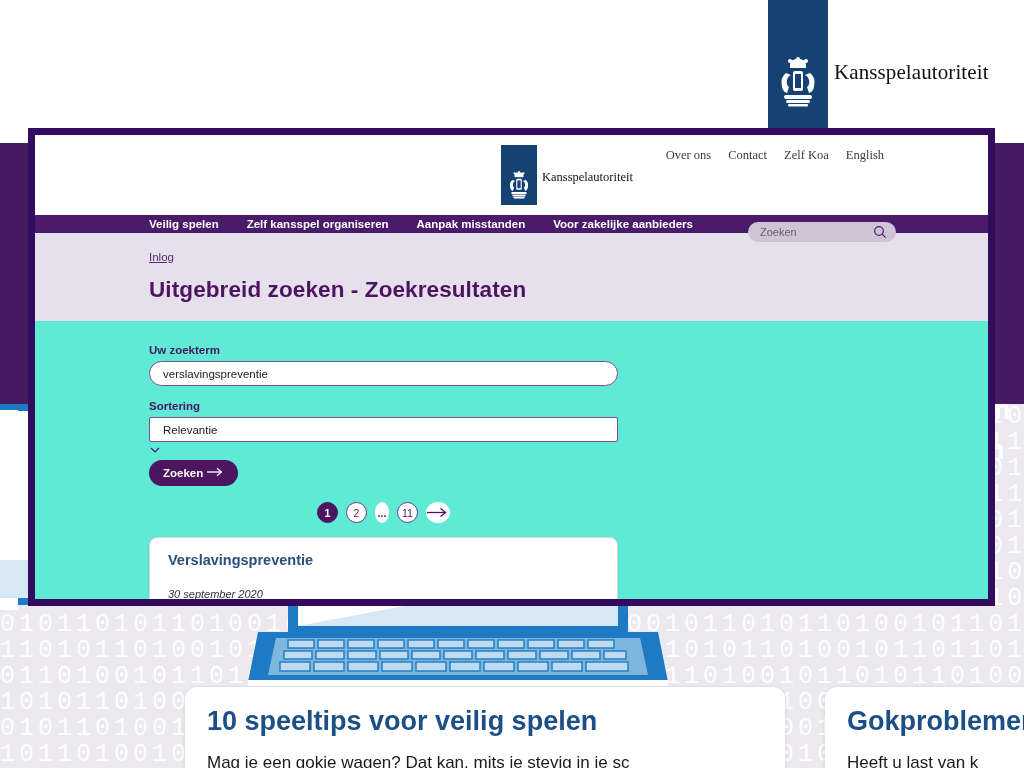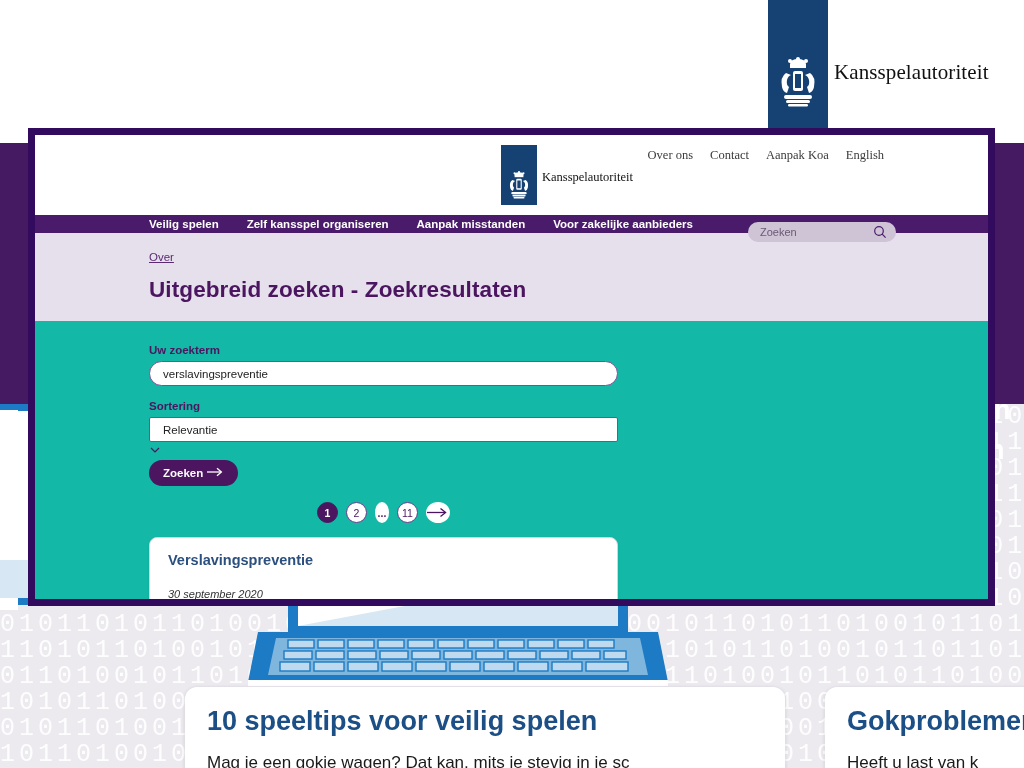--- a/index.html
+++ b/index.html
@@ -135,21 +135,21 @@
   
   .titleband { background:#e6dfec; padding:14px 0 18px 114px; }
   .crumb {
     font-size:11.5px; color:#5a2a72; text-decoration:underline; display:inline-block;
   }
   .pagetitle {
     margin-top:12px; font-size:22.5px; font-weight:bold; color:#4b1560; letter-spacing:.1px;
   }
 
   
-  .content { padding:23px 0 0 114px; background:#14b8a6; }
+  .content { padding:23px 0 0 114px; background:#5eead4; }
   .fieldlabel { font-size:11.5px; font-weight:bold; color:#4b1560; margin-bottom:5px; }
   .textinput {
     width:469px; height:25px; border:1px solid #7a4f96; border-radius:13px;
     background:#fff; font-size:11.5px; color:#222; padding:0 13px;
     font-family:"Liberation Sans", sans-serif; outline:none;
   }
   .selectwrap { position:relative; width:535px; height:25px; margin-top:0; }
   .selectbox {
     width:469px; height:25px; border:1px solid #7a4f96; border-radius:2px;
     background:#fff; font-size:11.5px; color:#222; padding:0 13px;
@@ -338,21 +338,21 @@
             <g fill="#154273">
                 <rect x="19" y="19" width="6" height="14"></rect>
               </g>
           </svg>
         </div>
         <div class="sh-logo-text">Kansspelautoriteit</div>
 
         <div class="topnav">
           <a href="#">Over ons</a>
           <a href="#">Contact</a>
-          <a href="#">Aanpak Koa</a>
+          <a href="#">Zelf Koa</a>
           <a href="#">English</a>
         </div>
       </div>
 
       <div class="mainnav">
         <div class="mainnav-items">
           <a href="#">Veilig spelen</a>
           <a href="#">Zelf kansspel organiseren</a>
           <a href="#">Aanpak misstanden</a>
           <a href="#">Voor zakelijke aanbieders</a>
@@ -362,21 +362,21 @@
           <span class="mag">
             <svg width="14" height="14" viewBox="0 0 14 14">
               <circle cx="6" cy="6" r="4.3" fill="none" stroke="#4b1b6b" stroke-width="1.2"></circle>
               <line x1="9.2" y1="9.2" x2="12.6" y2="12.6" stroke="#4b1b6b" stroke-width="1.2"></line>
             </svg>
           </span>
         </div>
       </div>
 
       <div class="titleband">
-        <a href="#" class="crumb">Over</a>
+        <a href="#" class="crumb">Inlog</a>
         <div class="pagetitle">Uitgebreid zoeken - Zoekresultaten</div>
       </div>
 
       <div class="content">
 
         <div class="fieldlabel">Uw zoekterm</div>
         <input class="textinput" type="text" value="verslavingspreventie" style="">
 
         <div class="gap"></div>
 

